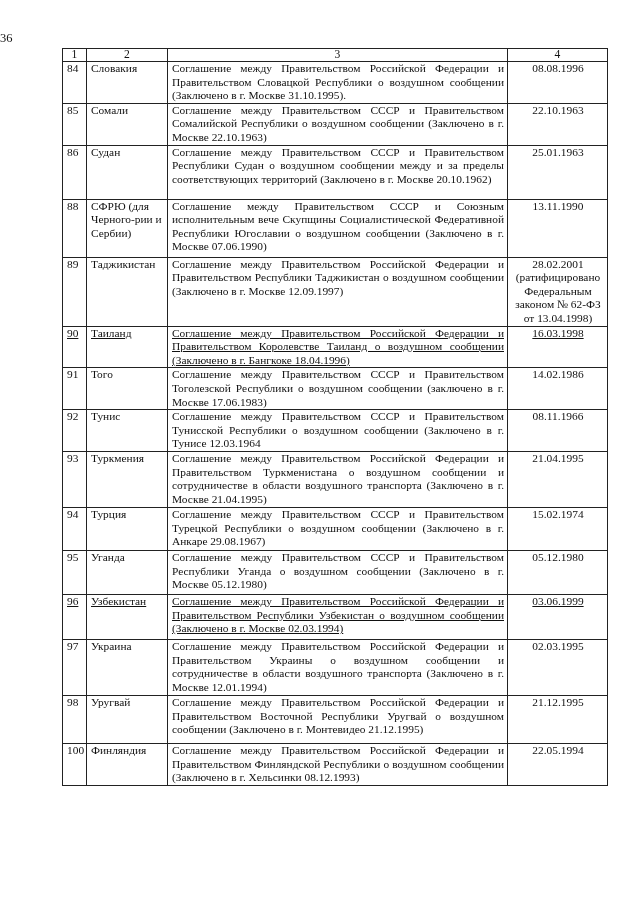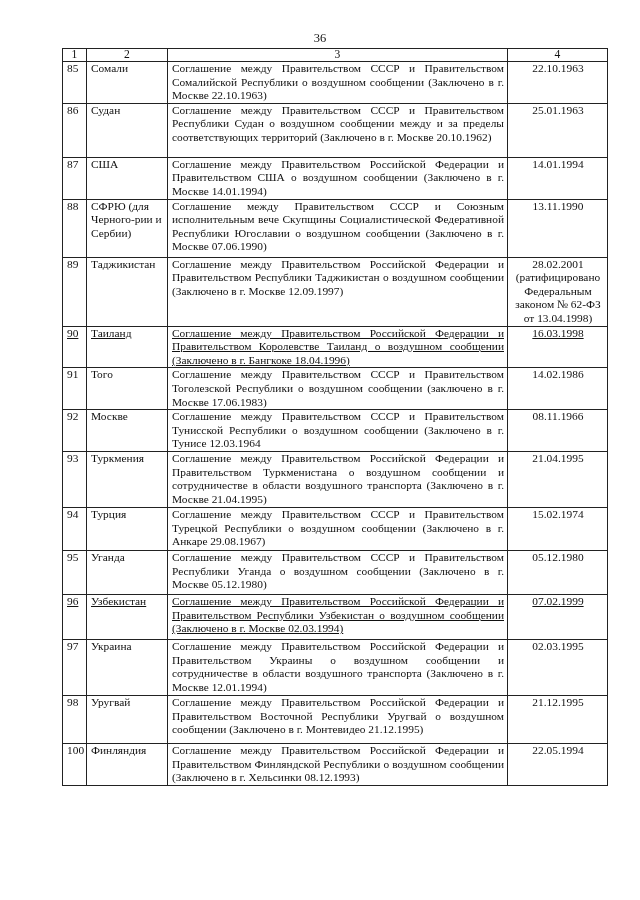--- a/index.html
+++ b/index.html
@@ -13,21 +13,21 @@
       position: relative;
       overflow: hidden;
       font-family: "Liberation Serif", "DejaVu Serif", serif;
       color: #111;
     }
     .page-number {
       position: absolute;
       top: 31px;
       left: 0;
       width: 640px;
-      text-align: center;
+      text-align: left;
       font-size: 12.5px;
       line-height: 14px;
     }
     table.agreements {
       position: absolute;
       top: 48px;
       left: 62px;
       width: 545px;
       border-collapse: collapse;
       table-layout: fixed;
@@ -71,42 +71,42 @@
   </colgroup>
   <thead>
     <tr>
       <th>1</th>
       <th>2</th>
       <th>3</th>
       <th>4</th>
     </tr>
   </thead>
   <tbody id="rows">
+      <tr style="height: 41px;">
+        <td class="num">84</td>
+        <td class="country">Словакия</td>
+        <td class="desc">Соглашение между Правительством Российской Федерации и Правительством Словацкой Республики о воздушном сообщении (Заключено в г. Москве 31.10.1995).</td>
+        <td class="date">
+          <span class="date-line">08.08.1996</span>
+        </td>
+      </tr>
       <tr style="height: 40px;">
         <td class="num">85</td>
         <td class="country">Сомали</td>
         <td class="desc">Соглашение между Правительством СССР и Правительством Сомалийской Республики о воздушном сообщении (Заключено в г. Москве 22.10.1963)</td>
         <td class="date">
           <span class="date-line">22.10.1963</span>
         </td>
       </tr>
       <tr style="height: 54px;">
         <td class="num">86</td>
         <td class="country">Судан</td>
         <td class="desc">Соглашение между Правительством СССР и Правительством Республики Судан о воздушном сообщении между и за пределы соответствующих территорий (Заключено в г. Москве 20.10.1962)</td>
         <td class="date">
           <span class="date-line">25.01.1963</span>
-        </td>
-      </tr>
-      <tr style="height: 41px;">
-        <td class="num">87</td>
-        <td class="country">США</td>
-        <td class="desc">Соглашение между Правительством Российской Федерации и Правительством США о воздушном сообщении (Заключено в г. Москве 14.01.1994)</td>
-        <td class="date">
-          <span class="date-line">14.01.1994</span>
         </td>
       </tr>
       <tr style="height: 58px;">
         <td class="num">88</td>
         <td class="country">СФРЮ (для Черного-рии и Сербии)</td>
         <td class="desc">Соглашение между Правительством СССР и Союзным исполнительным вече Скупщины Социалистической Федеративной Республики Югославии о воздушном сообщении (Заключено в г. Москве 07.06.1990)</td>
         <td class="date">
           <span class="date-line">13.11.1990</span>
         </td>
       </tr>
@@ -133,21 +133,21 @@
       <tr style="height: 39px;">
         <td class="num">91</td>
         <td class="country">Того</td>
         <td class="desc">Соглашение между Правительством СССР и Правительством Тоголезской Республики о воздушном сообщении  (заключено в г. Москве 17.06.1983)</td>
         <td class="date">
           <span class="date-line">14.02.1986</span>
         </td>
       </tr>
       <tr style="height: 42px;">
         <td class="num">92</td>
-        <td class="country">Москве</td>
+        <td class="country">Тунис</td>
         <td class="desc">Соглашение между Правительством СССР и Правительством Тунисской Республики о воздушном сообщении  (Заключено в г. Тунисе 12.03.1964</td>
         <td class="date">
           <span class="date-line">08.11.1966</span>
         </td>
       </tr>
       <tr style="height: 56px;">
         <td class="num">93</td>
         <td class="country">Туркмения</td>
         <td class="desc">Соглашение между Правительством Российской Федерации и Правительством Туркменистана о воздушном сообщении и сотрудничестве в области воздушного транспорта (Заключено в г. Москве 21.04.1995)</td>
         <td class="date">
@@ -168,21 +168,21 @@
         <td class="desc">Соглашение между Правительством СССР и Правительством Республики Уганда  о воздушном сообщении (Заключено в г. Москве 05.12.1980)</td>
         <td class="date">
           <span class="date-line">05.12.1980</span>
         </td>
       </tr>
       <tr style="height: 45px; text-decoration: underline;">
         <td class="num">96</td>
         <td class="country">Узбекистан</td>
         <td class="desc">Соглашение между Правительством Российской Федерации и Правительством Республики Узбекистан о воздушном сообщении (Заключено в г. Москве 02.03.1994)</td>
         <td class="date">
-          <span class="date-line">07.02.1999</span>
+          <span class="date-line">03.06.1999</span>
         </td>
       </tr>
       <tr style="height: 56px;">
         <td class="num">97</td>
         <td class="country">Украина</td>
         <td class="desc">Соглашение между Правительством Российской Федерации и Правительством Украины о воздушном сообщении и сотрудничестве в области воздушного транспорта (Заключено в г. Москве 12.01.1994)</td>
         <td class="date">
           <span class="date-line">02.03.1995</span>
         </td>
       </tr>

